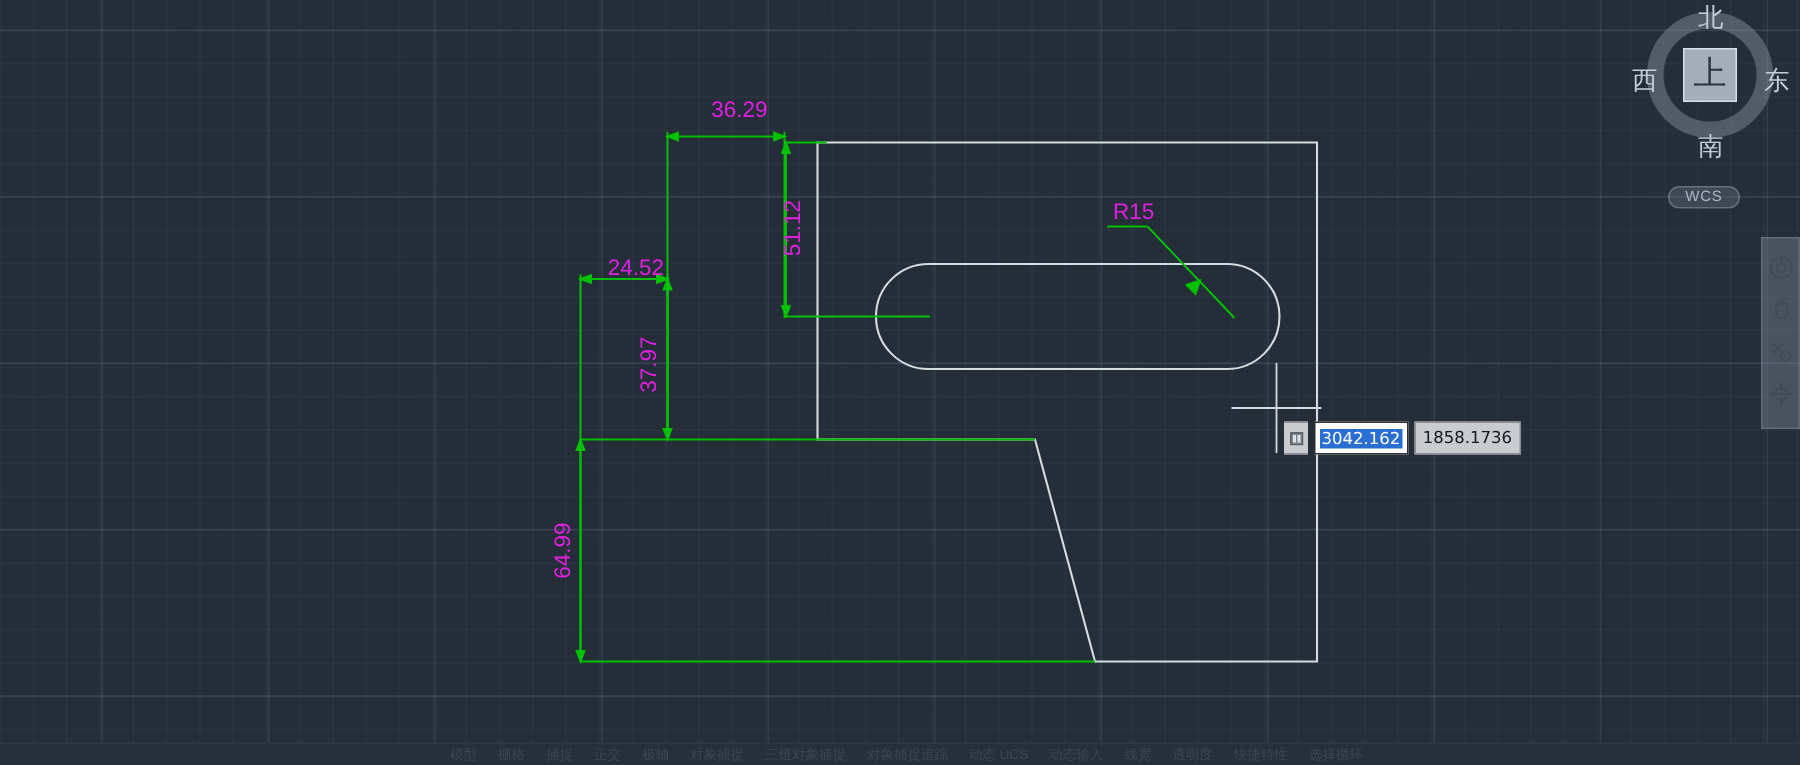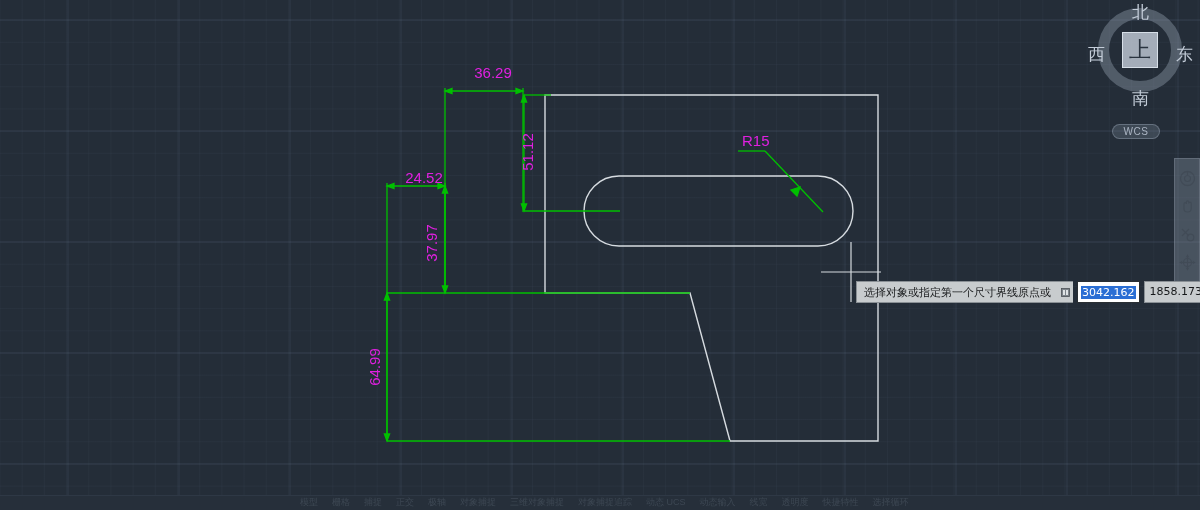--- a/index.html
+++ b/index.html
@@ -188,21 +188,21 @@
     left: 0;
     bottom: 0;
     width: 1200px;
     height: 14px;
     background: #262f3a;
     border-top: 1px solid #2e3845;
     overflow: hidden;
   }
   #statusbar-inner {
     display: flex;
-    align-items: flex-start;
+    align-items: center;
     height: 14px;
     padding-left: 300px;
     gap: 14px;
     color: rgba(150,163,180,0.20);
     font-size: 9px;
     white-space: nowrap;
   }
 </style>
 </head>
 <body>
@@ -325,21 +325,20 @@
         <line x1="0.8" y1="8.5" x2="16.2" y2="8.5" stroke="#3c4550" stroke-width="1.1"></line>
         <polygon points="8.5,0.5 6.7,3.2 10.3,3.2" fill="#3c4550"></polygon>
         <polygon points="8.5,16.5 6.7,13.8 10.3,13.8" fill="#3c4550"></polygon>
         <polygon points="0.5,8.5 3.2,6.7 3.2,10.3" fill="#3c4550"></polygon>
         <polygon points="16.5,8.5 13.8,6.7 13.8,10.3" fill="#3c4550"></polygon>
       </svg>
     </div>
   </div>
 
   <div id="cmdbar">
-    <div id="cmd-prompt">选择对象或指定第一个尺寸界线原点或</div>
     <div id="cmd-icon">
       <svg width="9" height="9" viewBox="0 0 9 9">
         <rect x="0.5" y="0.5" width="8" height="8" fill="#7d848a" stroke="#4c5256" stroke-width="0.8"></rect>
         <rect x="2" y="2" width="2" height="5" fill="#dfe3e5"></rect>
         <rect x="5" y="2" width="2" height="5" fill="#dfe3e5"></rect>
       </svg>
     </div>
     <div class="coordbox" id="coord-x">
       <span>3042.162</span>
     </div>

